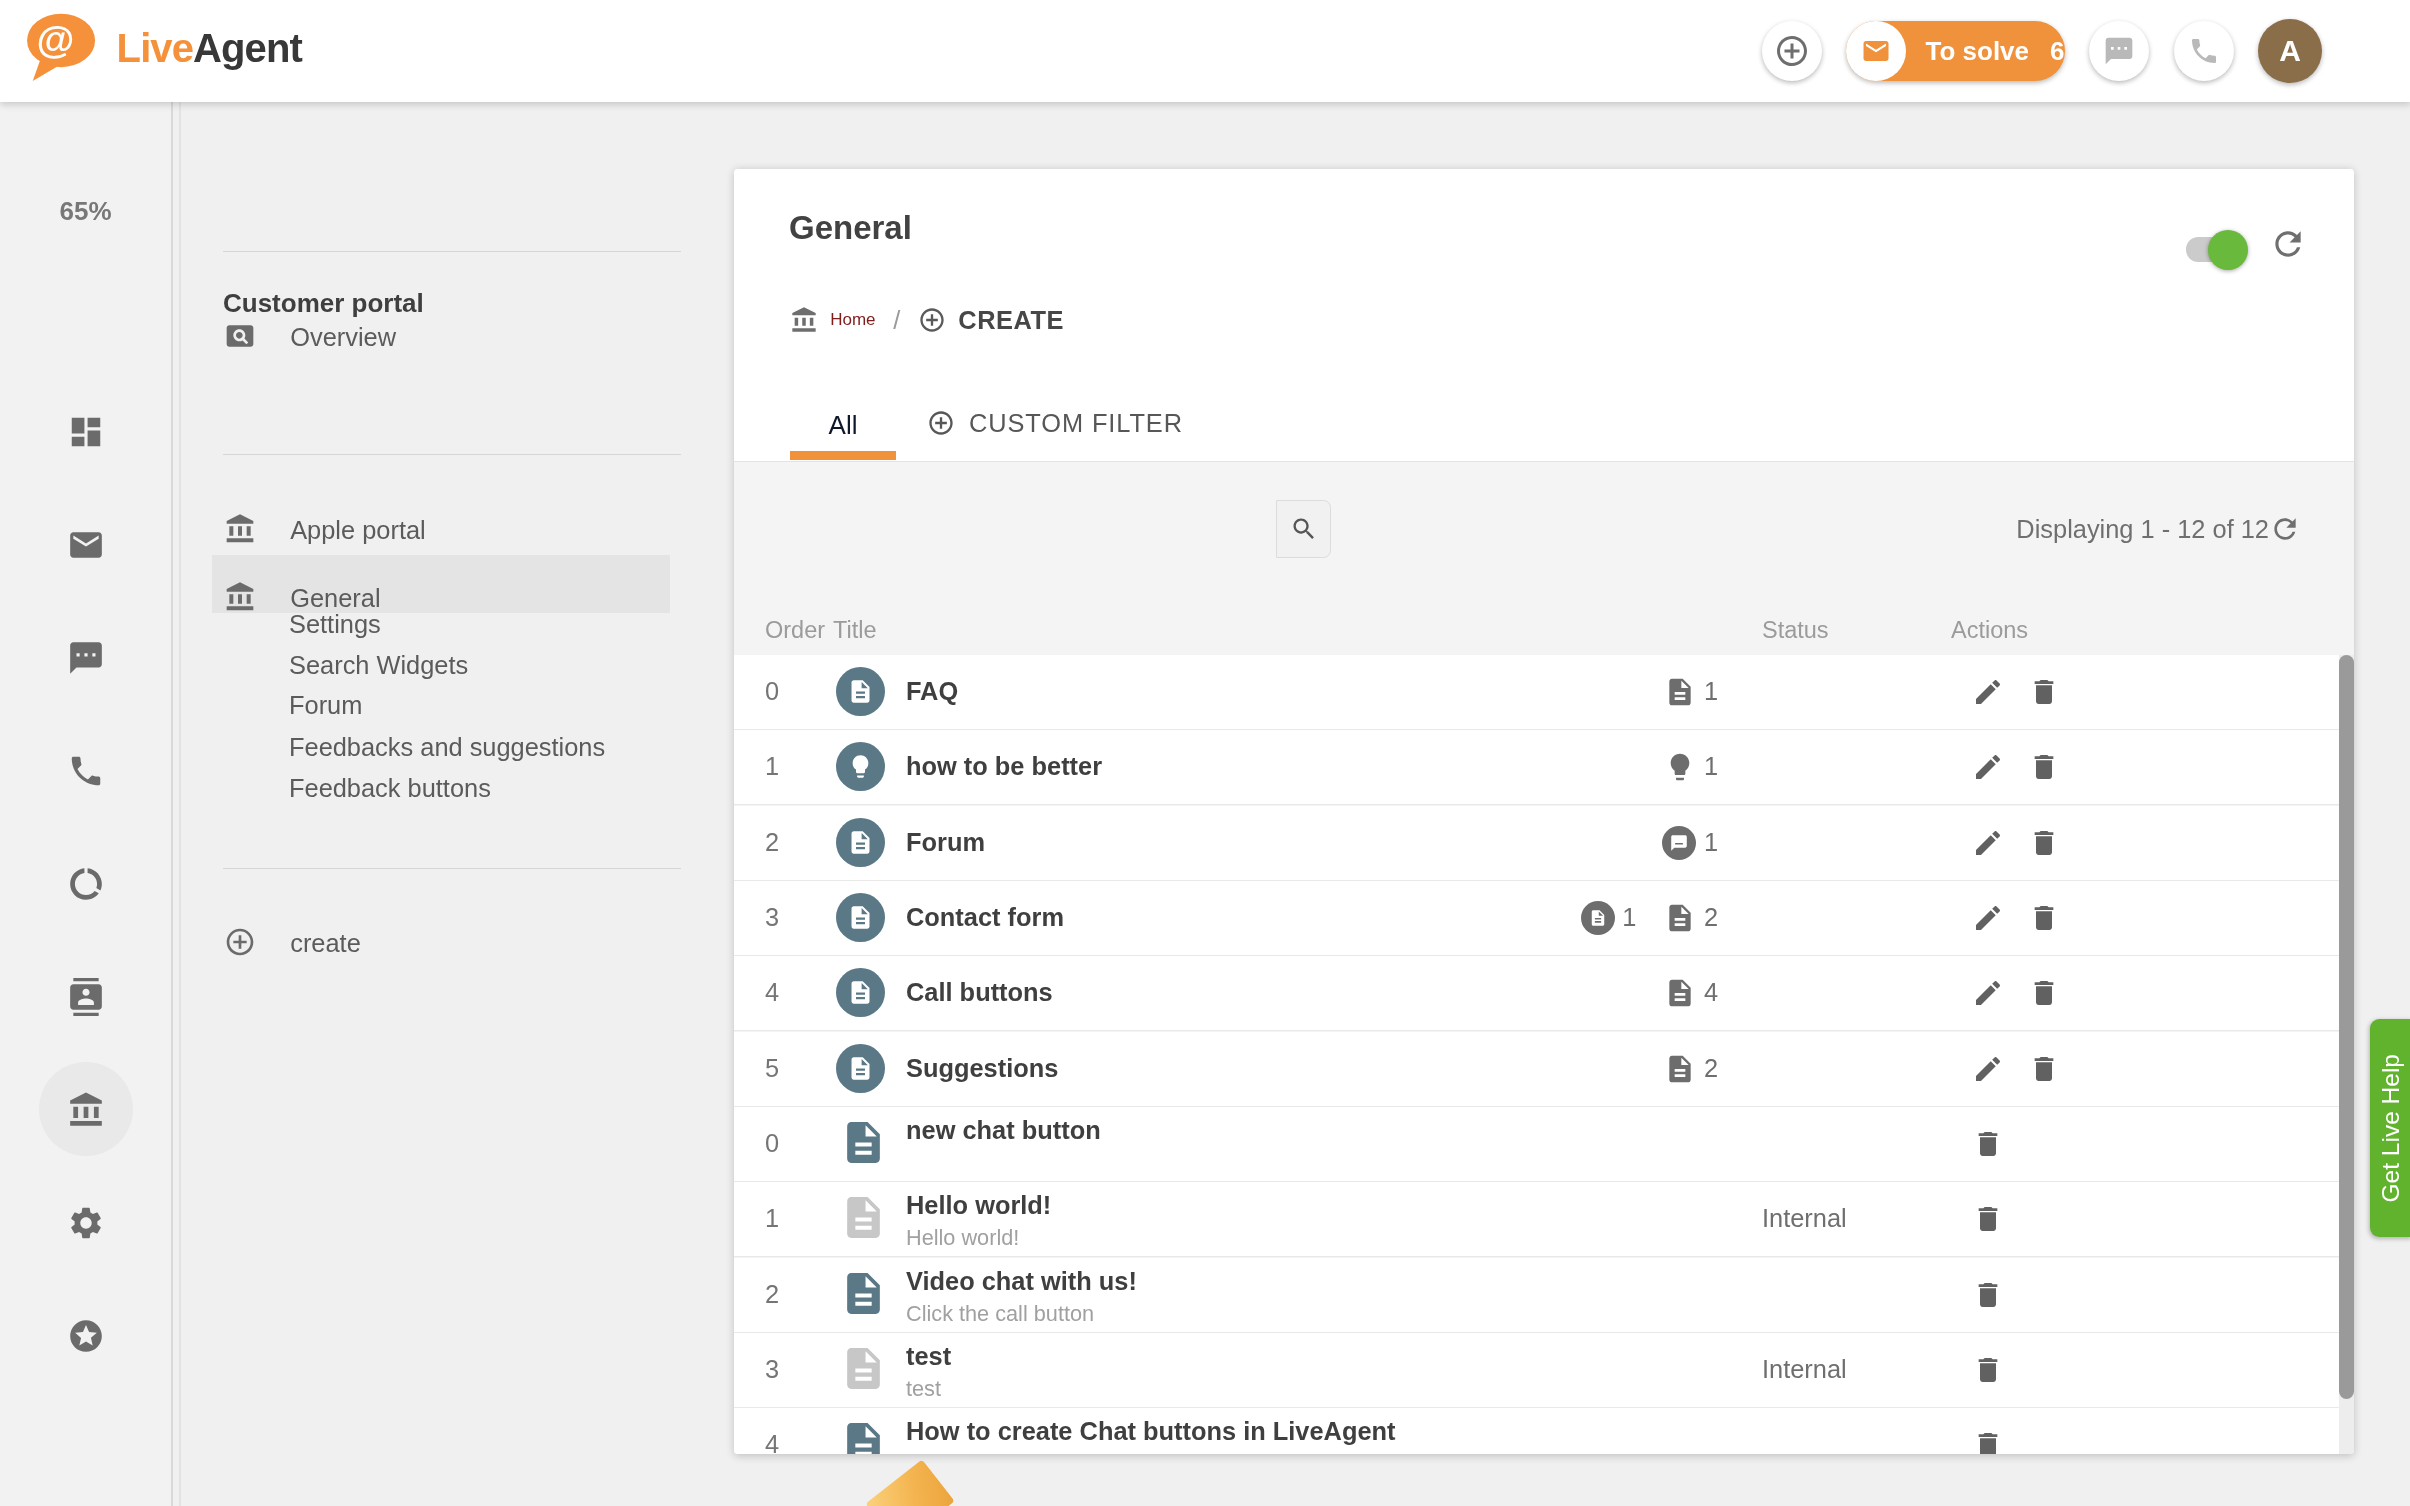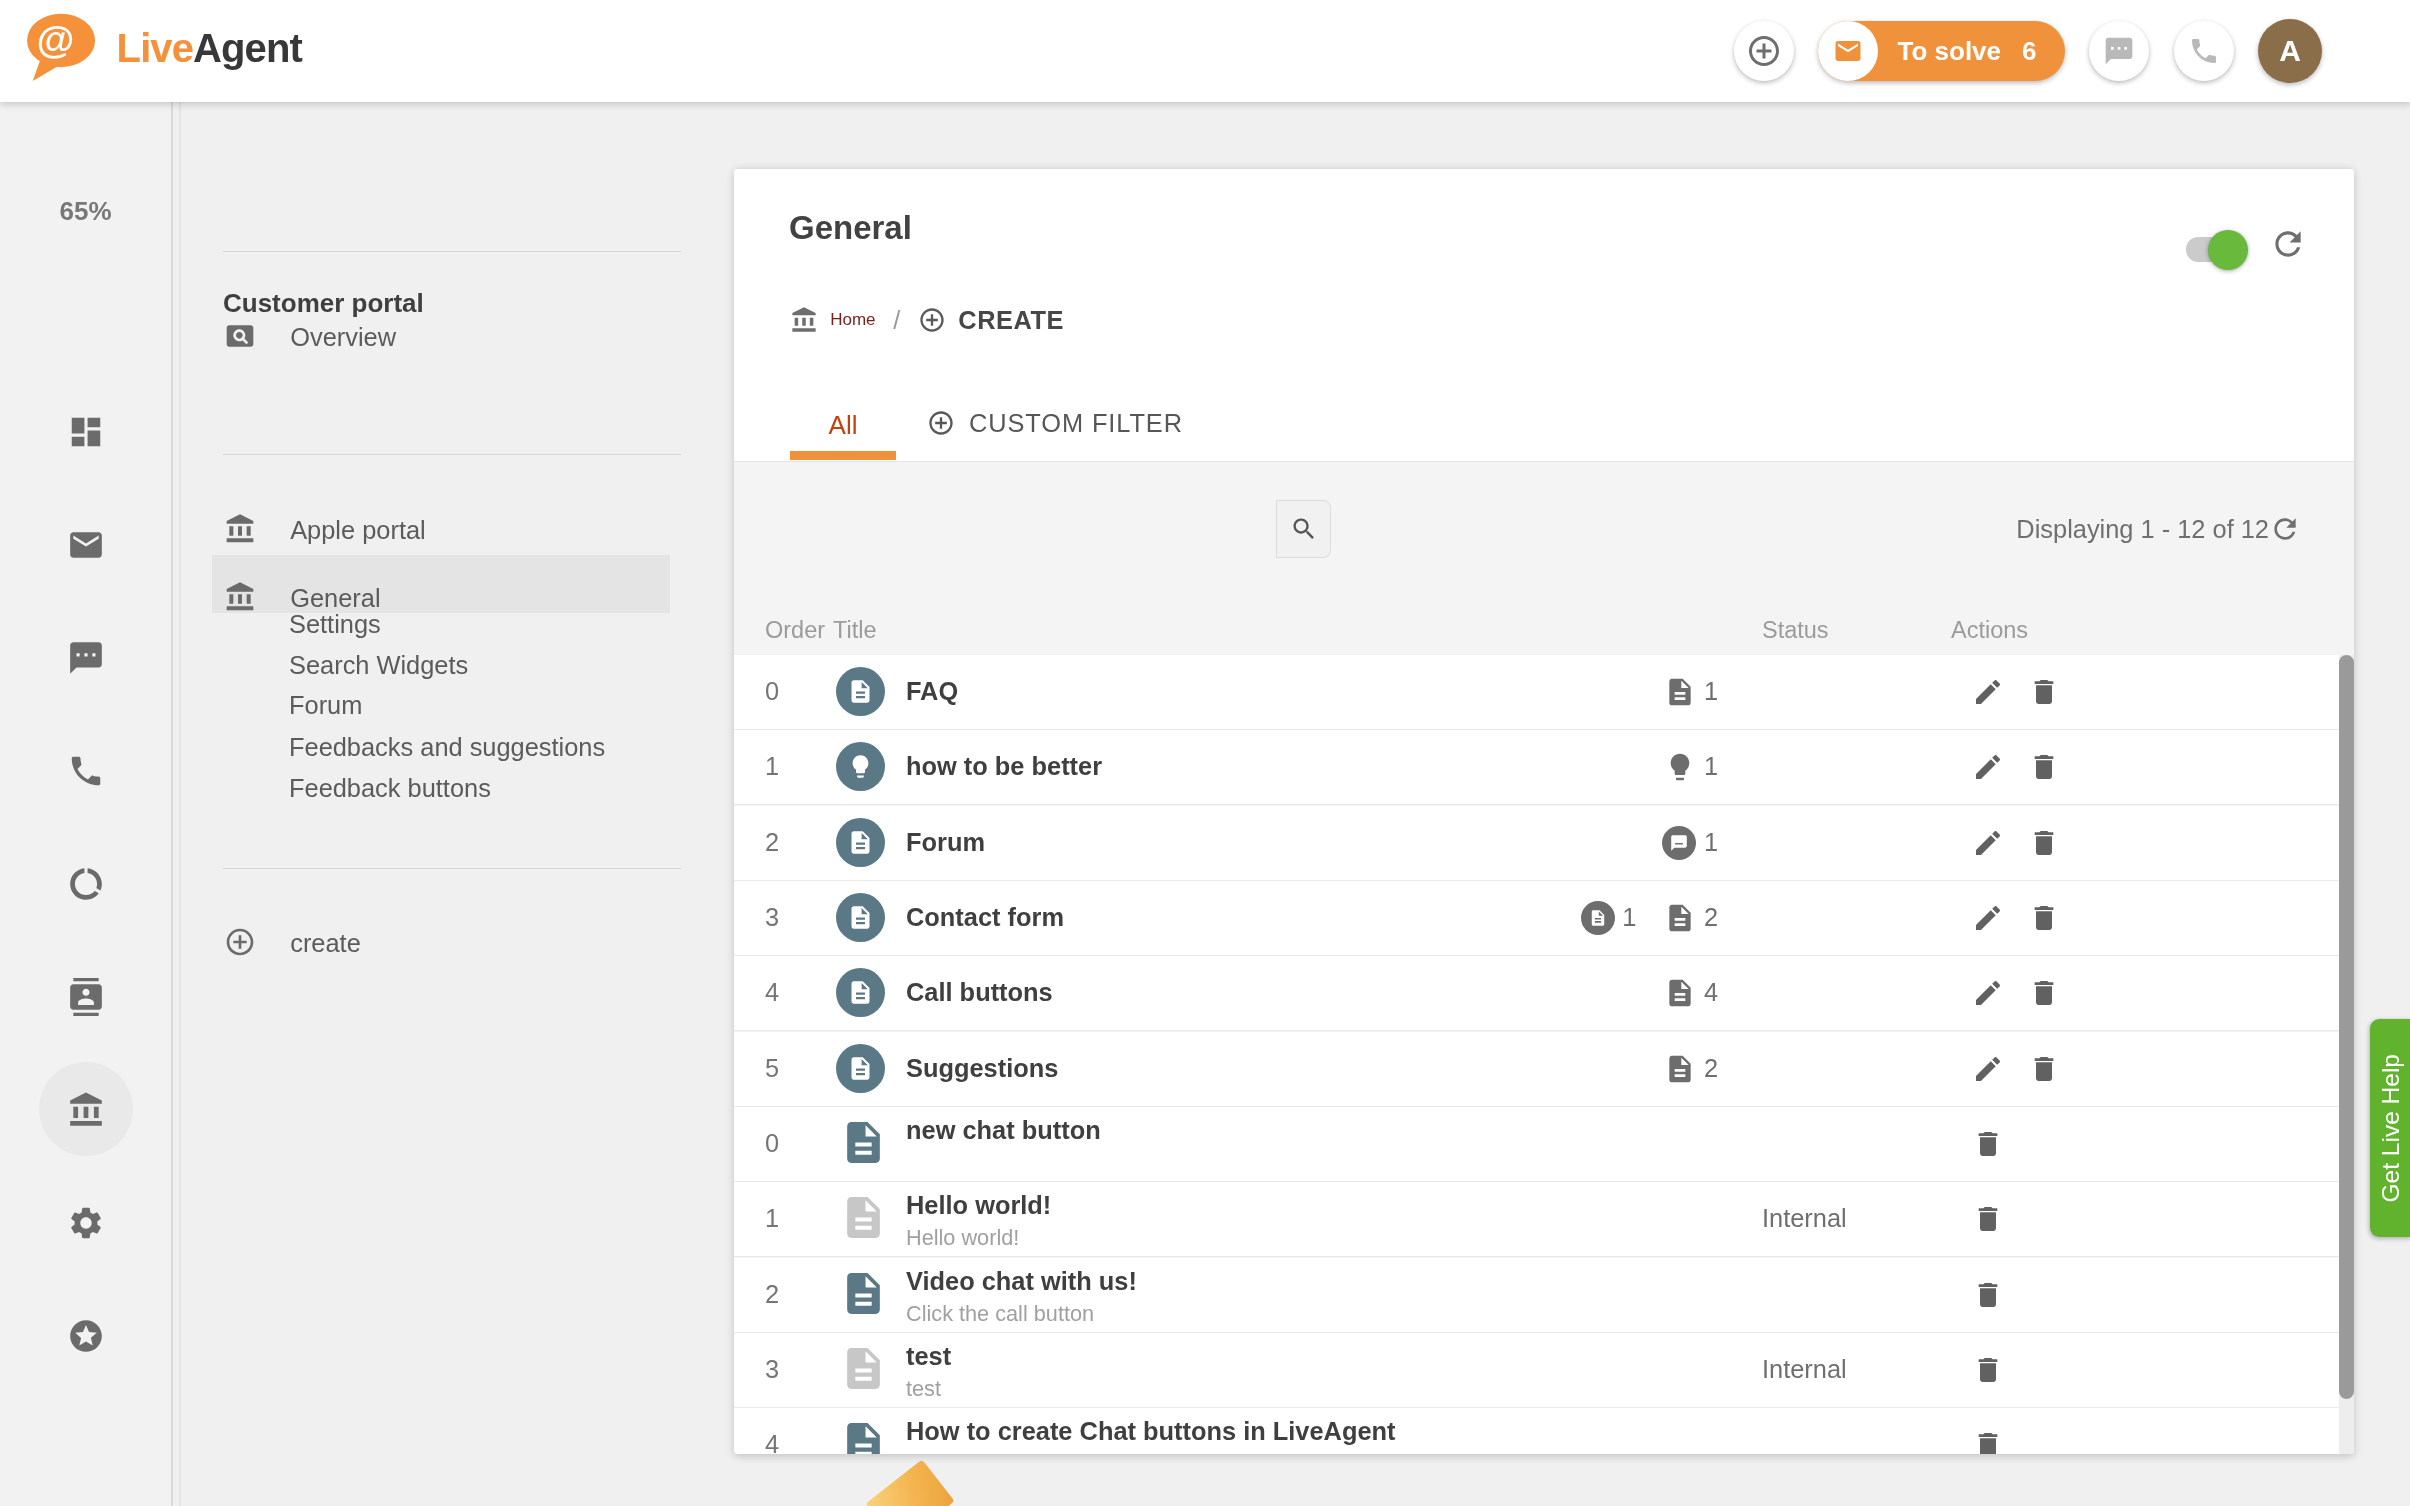--- a/index.html
+++ b/index.html
@@ -8,21 +8,21 @@
   
   .header{position:absolute;left:0;top:0;right:0;height:102px;background:#fff;
           box-shadow:0 2.8px 6.6px rgba(0,0,0,.16);z-index:40}
   .logo{position:absolute;left:22.6px;top:11.3px;display:flex;align-items:center;gap:13px}
   .logo-text{font-size:40px;font-weight:bold;letter-spacing:-0.9px}
   .logo-live{color:#f5913a}.logo-agent{color:#383838}
   .hdr-right{position:absolute;right:89px;top:0;height:102px;display:flex;align-items:center;gap:24.5px}
   .circle-btn{width:60px;height:60px;border-radius:50%;background:#fff;
               box-shadow:0 1.9px 5.6px rgba(0,0,0,.28);display:flex;align-items:center;justify-content:center}
   .tosolve{height:60px;border-radius:30px;background:#f0923b;display:flex;align-items:center;
-           box-shadow:0 1.9px 5.6px rgba(0,0,0,.28);padding-right:28px}
+           box-shadow:0 1.9px 5.6px rgba(0,0,0,.28);}
   .tosolve .env-circle{width:60px;height:60px;border-radius:50%;background:#fff;
            display:flex;align-items:center;justify-content:center}
   .tosolve-label{color:#fff;font-weight:bold;font-size:26px;margin-left:19px}
   .tosolve-count{color:#fff;font-weight:bold;font-size:26px;margin-left:21px}
   .avatar{width:64px;height:64px;border-radius:50%;background:#8a6d49;color:#fff;
           font-size:30px;font-weight:bold;display:flex;align-items:center;justify-content:center;
           box-shadow:0 1.9px 5.6px rgba(0,0,0,.28)}
   
   .rail{position:absolute;left:0;top:102px;bottom:0;width:171px;background:#f2f2f2}
   .rail-usage{position:absolute;left:0;top:94px;width:171px;text-align:center;
@@ -49,21 +49,21 @@
   .crumb .txt{font-size:17px;color:#7f1d1d}
   .crumb .sep{font-size:25.4px;color:#9a9a9a;margin:0 5.6px}
   .crumb .create{font-size:25.4px;font-weight:bold;color:#474747;letter-spacing:0.5px}
   .toggle{position:absolute;left:1452px;top:68px;width:56px;height:24.5px;border-radius:12.2px;
           background:#cbcbcb;cursor:pointer}
   .toggle .knob{position:absolute;right:-5.6px;top:-7.5px;width:40px;height:40px;border-radius:50%;
           background:#68b93c;box-shadow:0 0.9px 4.7px rgba(0,0,0,.35)}
   .icon-btn{cursor:pointer;display:flex}
   .refresh-top{position:absolute;left:1535px;top:56px}
   .tab-all{position:absolute;left:56px;top:241px;width:106px;text-align:center;
-           font-size:26px;color:#c2410c;cursor:pointer}
+           font-size:26px;color:#0f172a;cursor:pointer}
   .tab-underline{position:absolute;left:56px;top:282px;width:106px;height:8.5px;background:#f0923b}
   .tab-custom{position:absolute;left:193px;top:235px;height:38px;display:flex;align-items:center;
               gap:14px;font-size:25.4px;color:#575757;letter-spacing:0.9px;cursor:pointer}
   
   .search-input{position:absolute;left:56px;top:331px;width:486px;height:58px;box-sizing:border-box;
         border:0.9px solid #dcdcdc;border-right:none;border-radius:7.5px 0 0 7.5px;background:#fff;
         font-size:25.4px;color:#555;padding:0 0 0 22.6px;outline:none;font-family:"Liberation Sans",sans-serif}
   .search-input::placeholder{color:#a6a6a6}
   .search-btn{position:absolute;left:542px;top:331px;width:55px;height:58px;box-sizing:border-box;
         border:0.9px solid #dcdcdc;border-radius:0 7.5px 7.5px 0;background:#f1f1f1;

